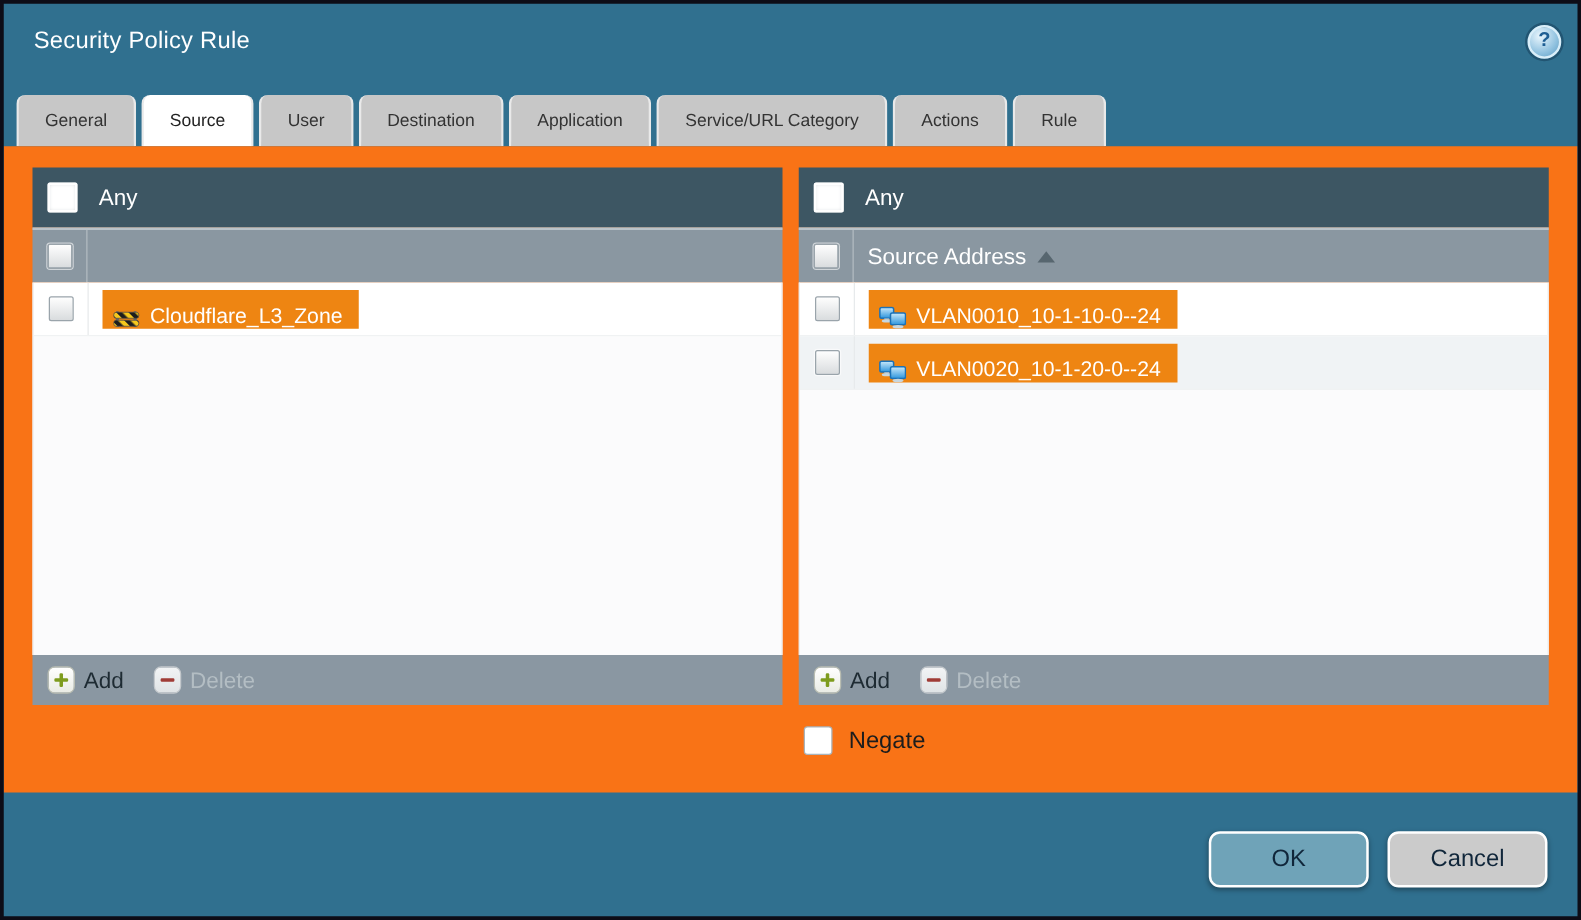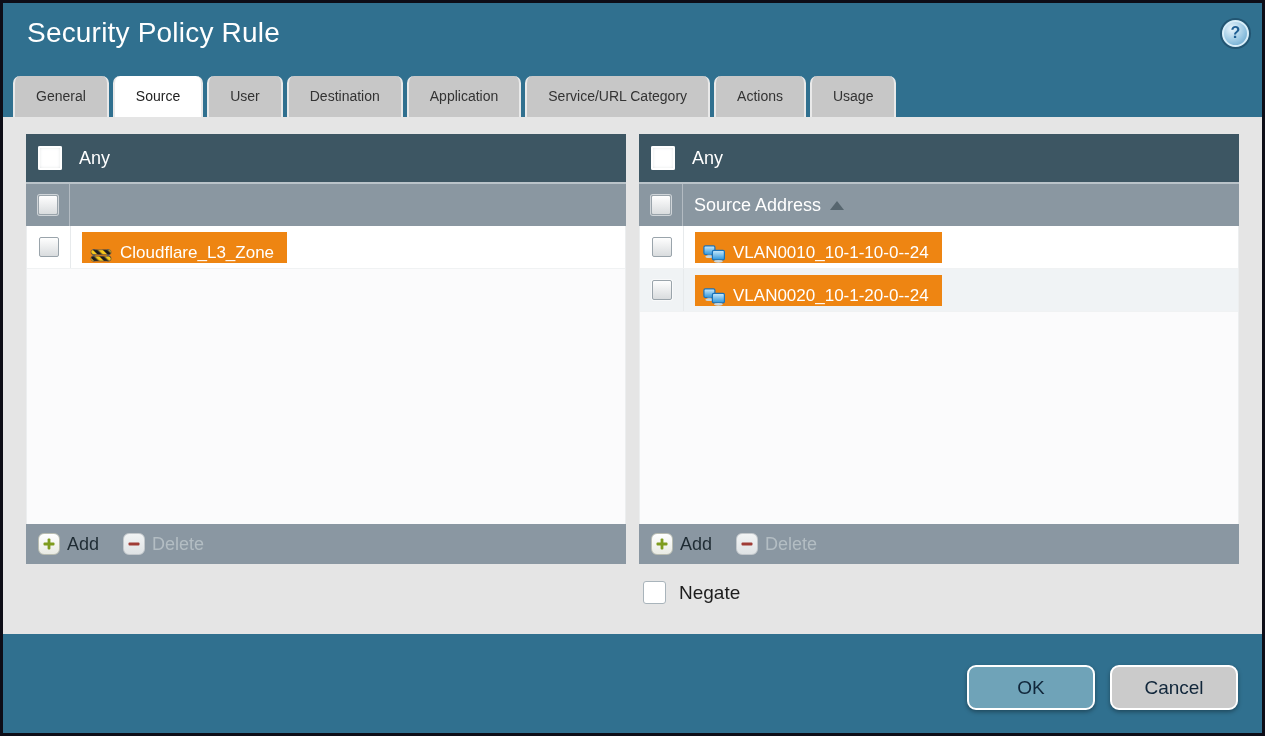--- a/index.html
+++ b/index.html
@@ -13,21 +13,21 @@
     display: flex; flex-direction: column;
     overflow: hidden;
   }
 
   
   .titlebar {
     height: 60px; flex: 0 0 60px;
     display: flex; align-items: center; justify-content: space-between;
     padding: 0 13px 0 24px;
   }
-  .title { color: #FFFFFF; font-size: 28px; letter-spacing: .2px; }
+  .title { color: #FFFFFF; font-size: 19px; letter-spacing: .2px; }
   .help-icon {
     width: 27px; height: 27px; border-radius: 50%;
     background: radial-gradient(circle at 35% 30%, #EAF6FD, #8FC1DF 62%, #5E9DC4);
     border: 2px solid #D9EEF9;
     box-shadow: 0 0 0 2px rgba(8,35,60,.35);
     color: #1E5E93; font-weight: bold; font-size: 16px;
     display: flex; align-items: center; justify-content: center;
     cursor: pointer;
   }
 
@@ -41,21 +41,21 @@
     background: #C7C7C7; color: #333;
     font-size: 14px; padding: 12px 21px 13px;
     border-radius: 7px 7px 0 0;
     border-left: 2px solid #E9E9E9; border-right: 2px solid #E9E9E9;
     white-space: nowrap; cursor: pointer;
   }
   .tab.active { background: #FFFFFF; color: #222; }
 
   
   .body {
-    background: #e5e5e5; height: 517px; flex: 0 0 517px;
+    background: #f97316; height: 517px; flex: 0 0 517px;
     padding: 17px 23px 0;
   }
   .panels { display: flex; gap: 13px; }
   .panel { flex: 1; display: flex; flex-direction: column; height: 430px; min-width: 0; }
 
   .any-row {
     height: 48px; flex: 0 0 48px;
     background: #3D5663;
     display: flex; align-items: center; gap: 17px;
     padding: 0 12px;
@@ -186,21 +186,21 @@
   </div>
 
   <div class="tabbar">
     <div class="tab">General</div>
     <div class="tab active">Source</div>
     <div class="tab">User</div>
     <div class="tab">Destination</div>
     <div class="tab">Application</div>
     <div class="tab">Service/URL Category</div>
     <div class="tab">Actions</div>
-    <div class="tab">Usage</div>
+    <div class="tab">Rule</div>
   </div>
 
   <div class="body">
     <div class="panels">
 
       <div class="panel">
         <div class="any-row">
           <span class="cb-any"></span>
           <span>Any</span>
         </div>

